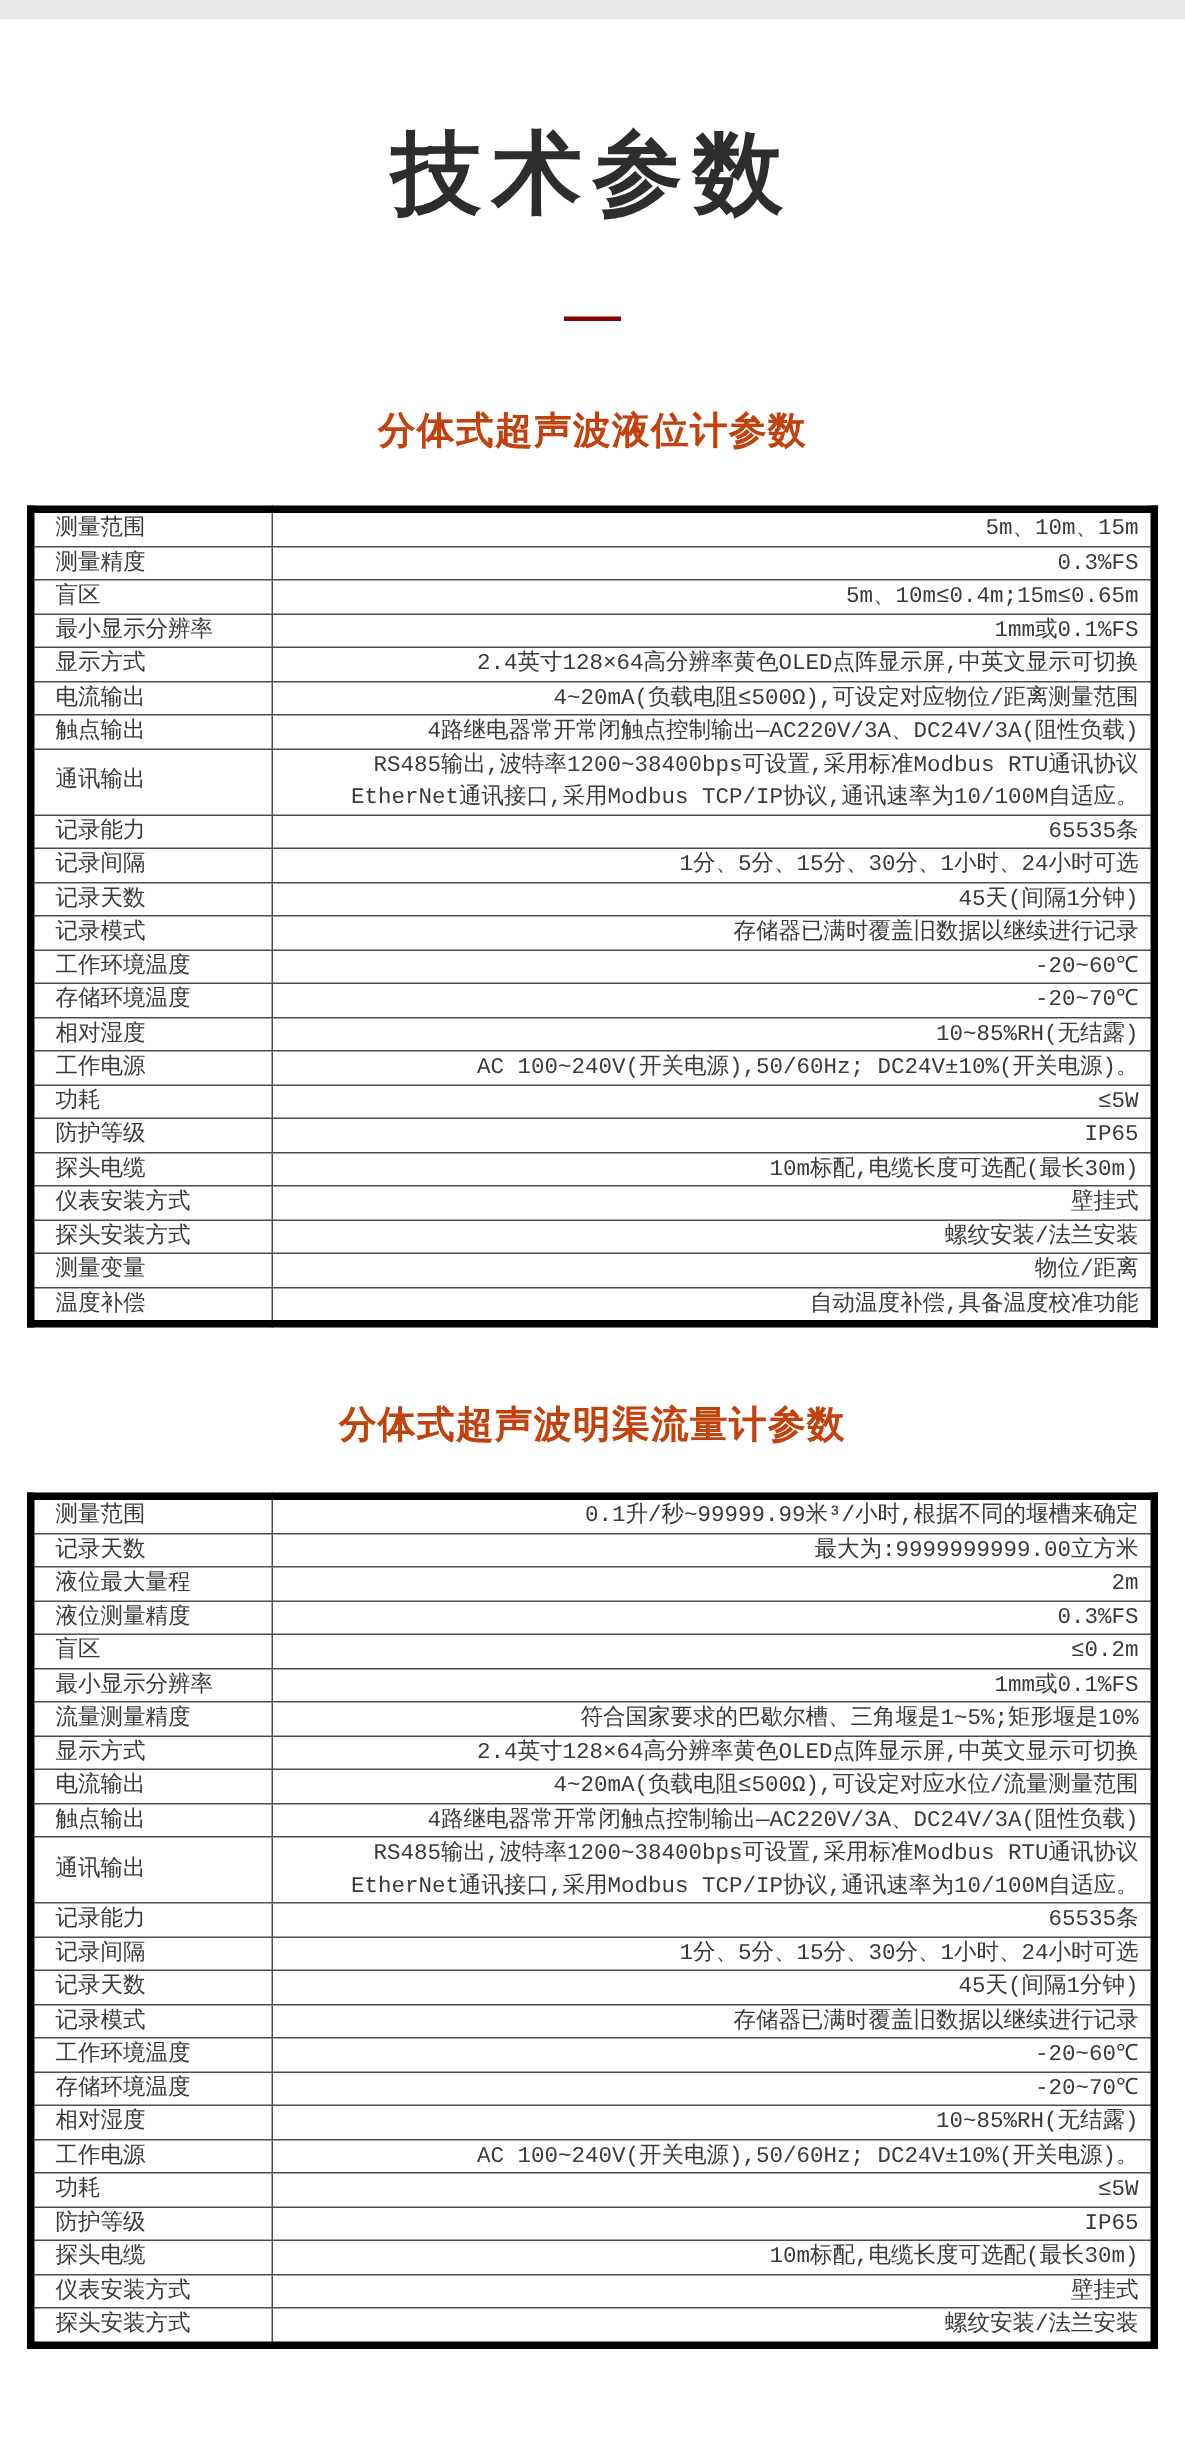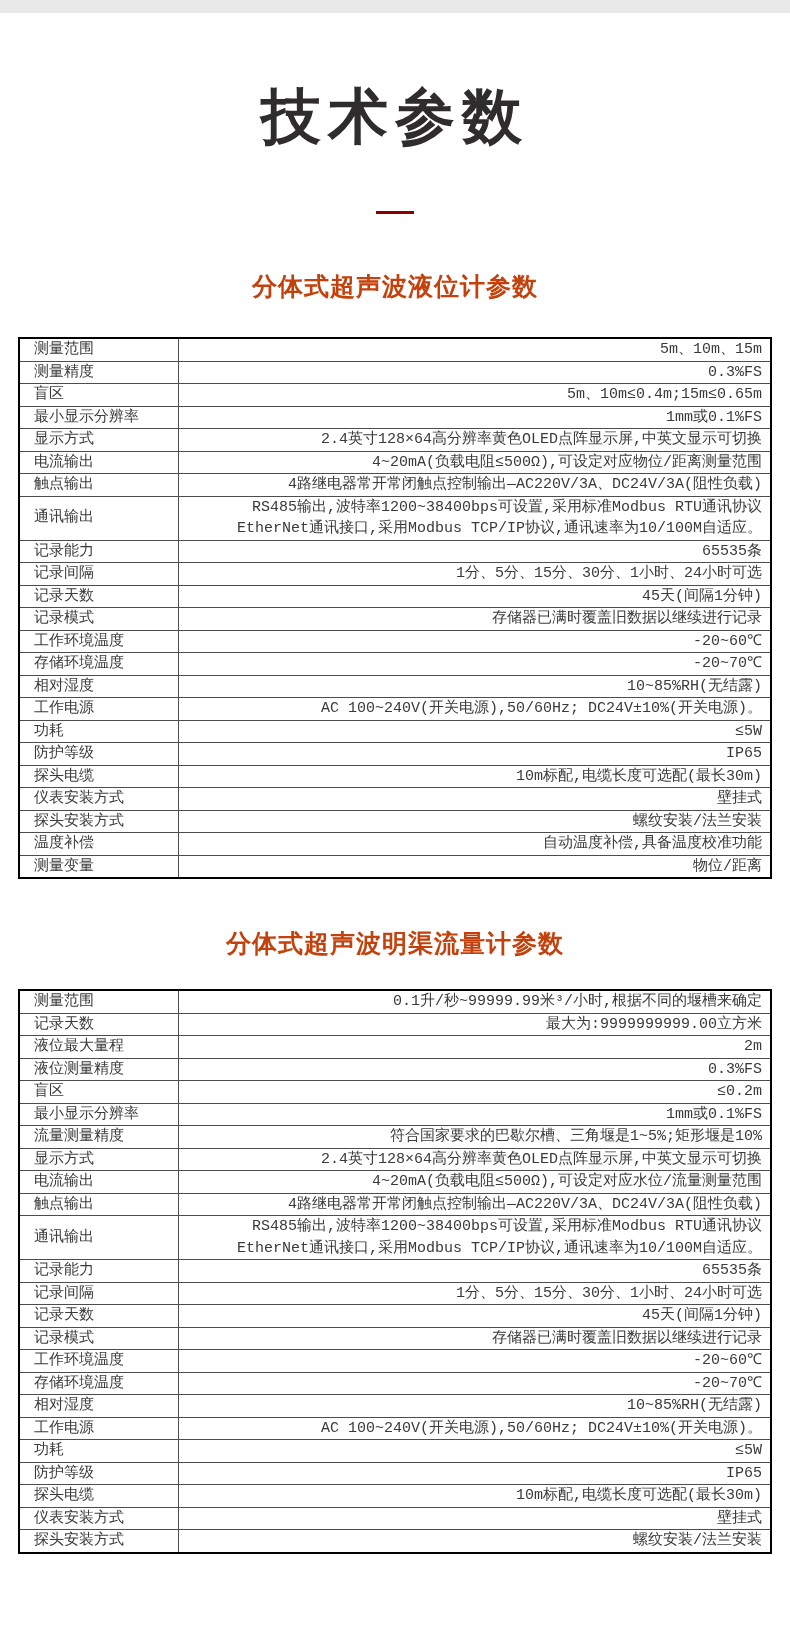--- a/index.html
+++ b/index.html
@@ -45,21 +45,21 @@
     font-weight: 700;
     color: #c2410c;
     letter-spacing: 1px;
   }
   .section-1 .section-heading { margin-top: 60px; }
   .section-2 .section-heading { margin-top: 52px; }
   .spec-table {
     width: 754px;
     margin: 33px auto 0 auto;
     border-collapse: collapse;
-    border: 2px solid #000000;
+    border: 5px solid #000000;
     table-layout: fixed;
   }
   .section-2 .spec-table { margin-top: 28px; }
   .spec-table td {
     border: 1px solid #4d4d4d;
     font-size: 15px;
     line-height: 21.5px;
     padding: 0;
     vertical-align: middle;
     color: #3a3a3a;
@@ -169,26 +169,26 @@
           </tr>
           <tr>
             <td class="label-cell">仪表安装方式</td>
             <td class="value-cell">壁挂式</td>
           </tr>
           <tr>
             <td class="label-cell">探头安装方式</td>
             <td class="value-cell">螺纹安装/法兰安装</td>
           </tr>
           <tr>
+            <td class="label-cell">测量变量</td>
+            <td class="value-cell">物位/距离</td>
+          </tr>
+          <tr>
             <td class="label-cell">温度补偿</td>
             <td class="value-cell">自动温度补偿,具备温度校准功能</td>
-          </tr>
-          <tr>
-            <td class="label-cell">测量变量</td>
-            <td class="value-cell">物位/距离</td>
           </tr>
         </tbody>
     </table>
   </section>
 
   <section class="spec-section section-2">
     <h2 class="section-heading">分体式超声波明渠流量计参数</h2>
     <table class="spec-table">
       <tbody>
           <tr>

